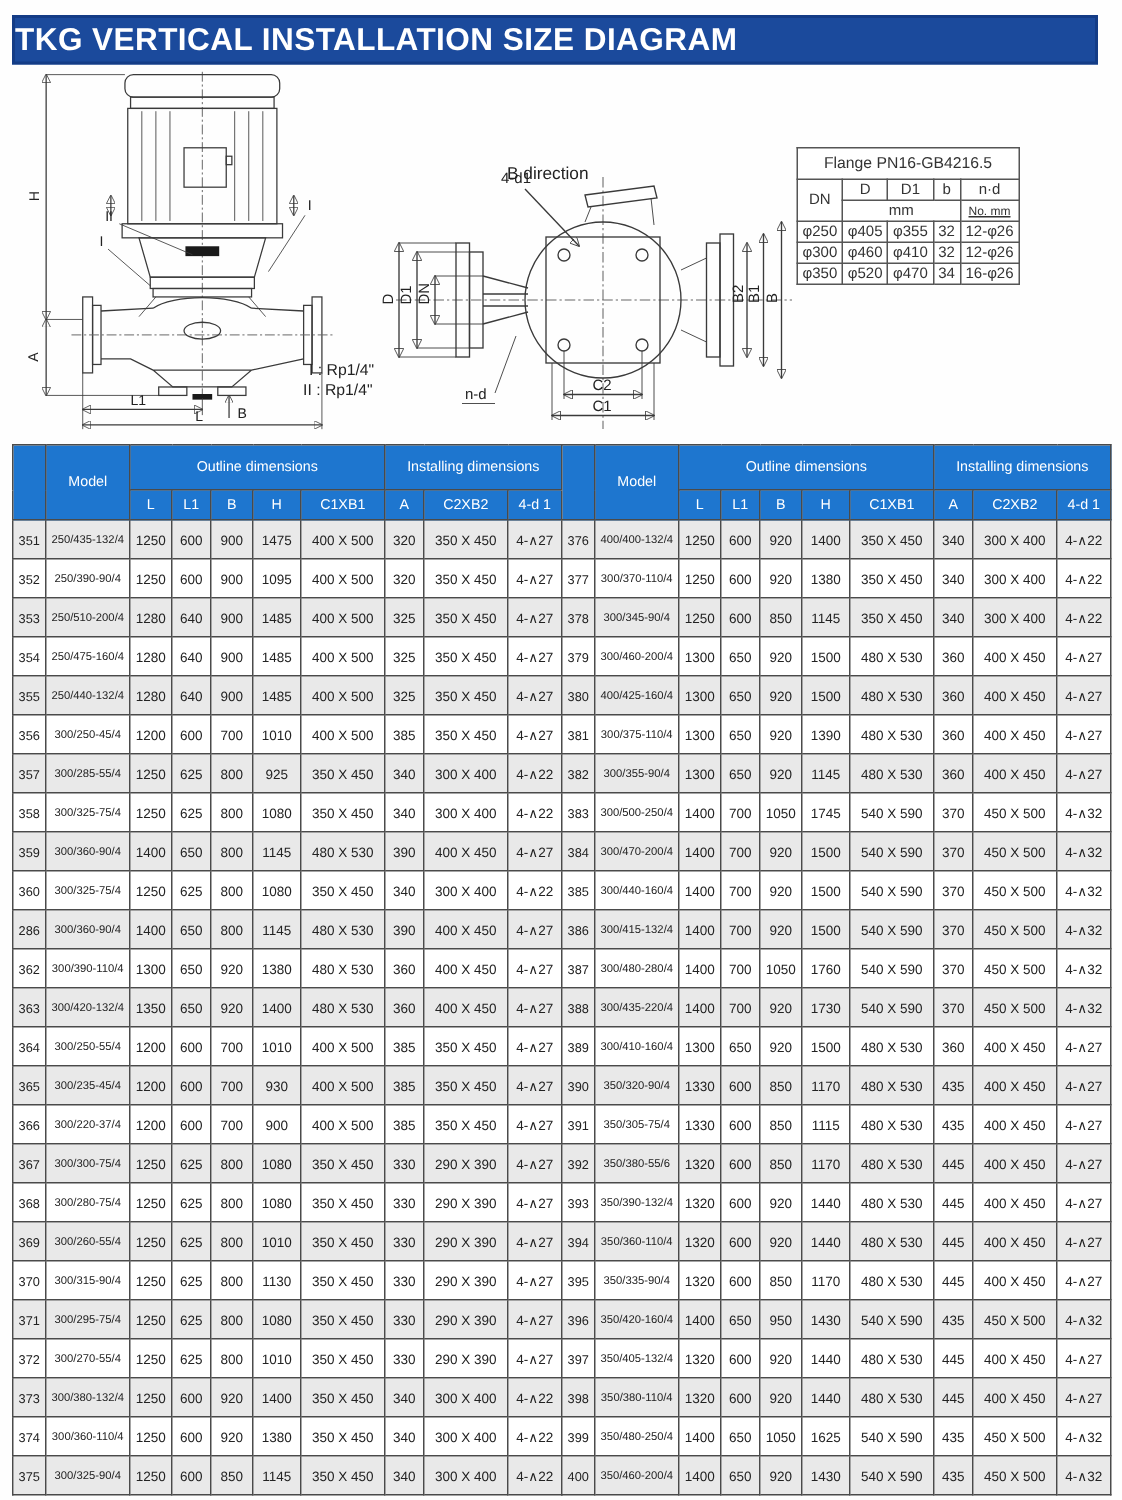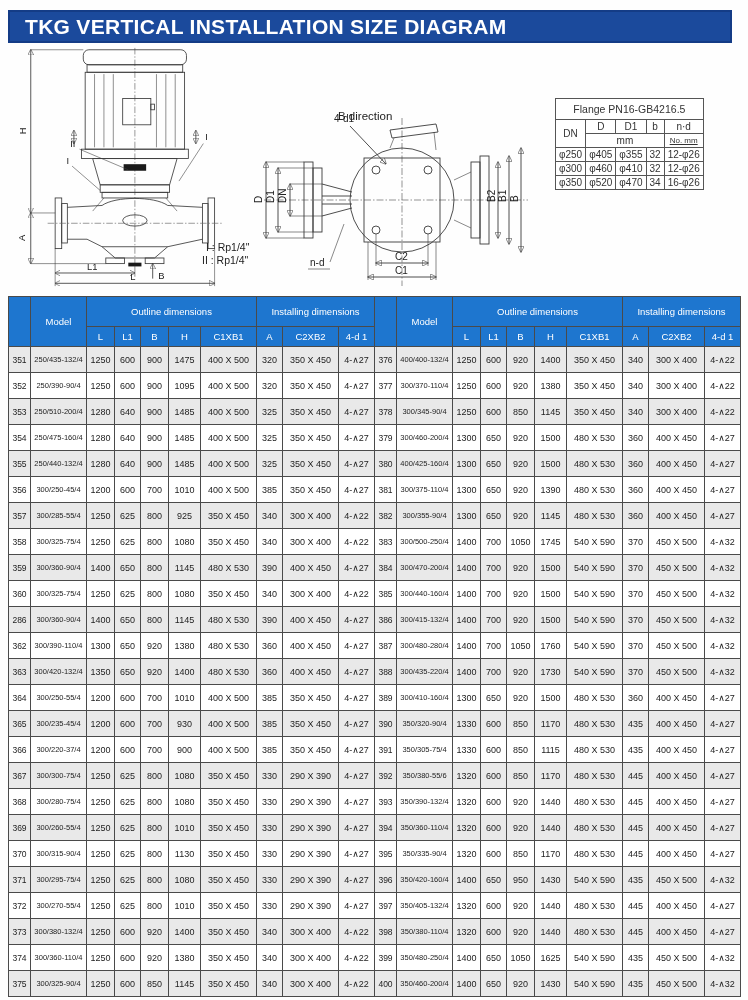--- a/index.html
+++ b/index.html
@@ -1,33 +1,33 @@
 <!DOCTYPE html>
 <html><head>
 <meta charset="utf-8">
 <style>
   html,body{margin:0;padding:0;background:#fff;}
   .page{position:relative;width:748px;height:1000px;background:#fefefe;overflow:hidden;
         font-family:"Liberation Sans",sans-serif;color:#222;}
   .title-bar{position:absolute;left:8px;top:10px;width:724px;height:33px;box-sizing:border-box;
         background:#1b4a9c;border:2px solid #143c86;color:#fff;font-size:21px;font-weight:bold;
-        line-height:29px;padding-left:15px;letter-spacing:.3px;white-space:nowrap;}
+        line-height:29px;letter-spacing:.3px;white-space:nowrap;}
   
   .dwg{position:absolute;}
   .dwg line,.dwg rect,.dwg path,.dwg circle,.dwg ellipse{stroke:#3a3a3a;fill:none;stroke-width:.9;}
   .dwg .cl{stroke-dasharray:7 2 1.5 2;stroke-width:.7;stroke:#666;}
   .dwg .thin{stroke-width:.6;}
   .dwg .blk{fill:#1a1a1a;stroke:none;}
   .dwg text{fill:#222;font-size:10px;stroke:none;font-family:"Liberation Sans",sans-serif;}
   .bdir-title{position:absolute;left:338px;top:110px;font-size:11.5px;color:#222;}
   .notes{position:absolute;left:202px;top:241px;font-size:10.5px;line-height:13px;color:#222;}
   .notes .n1{padding-left:4px;}
   
   .flange{position:absolute;left:531px;top:98px;border-collapse:collapse;font-size:10px;color:#333;
-        background:#fff;margin-left:24px;}
+        background:#fff;}
   .flange th,.flange td{border:1px solid #555;text-align:center;padding:1px 3px;font-weight:normal;}
   .flange .f-title{font-size:10.5px;height:18px;}
   .flange .small{font-size:8px;text-decoration:underline;}
   
   .main{position:absolute;border-collapse:collapse;table-layout:fixed;width:366px;height:700px;
         font-size:9px;color:#222;background:#fff;}
   .main.left{left:8px;top:296px;}
   .main.right{left:374px;top:296px;}
   .main th{background:#1e76cf;color:#fff;border:1px solid #4a4a4a;font-weight:normal;font-size:9.5px;padding:0;text-align:center;}
   .main td{border:1px solid #4a4a4a;text-align:center;padding:0;white-space:nowrap;overflow:hidden;}

